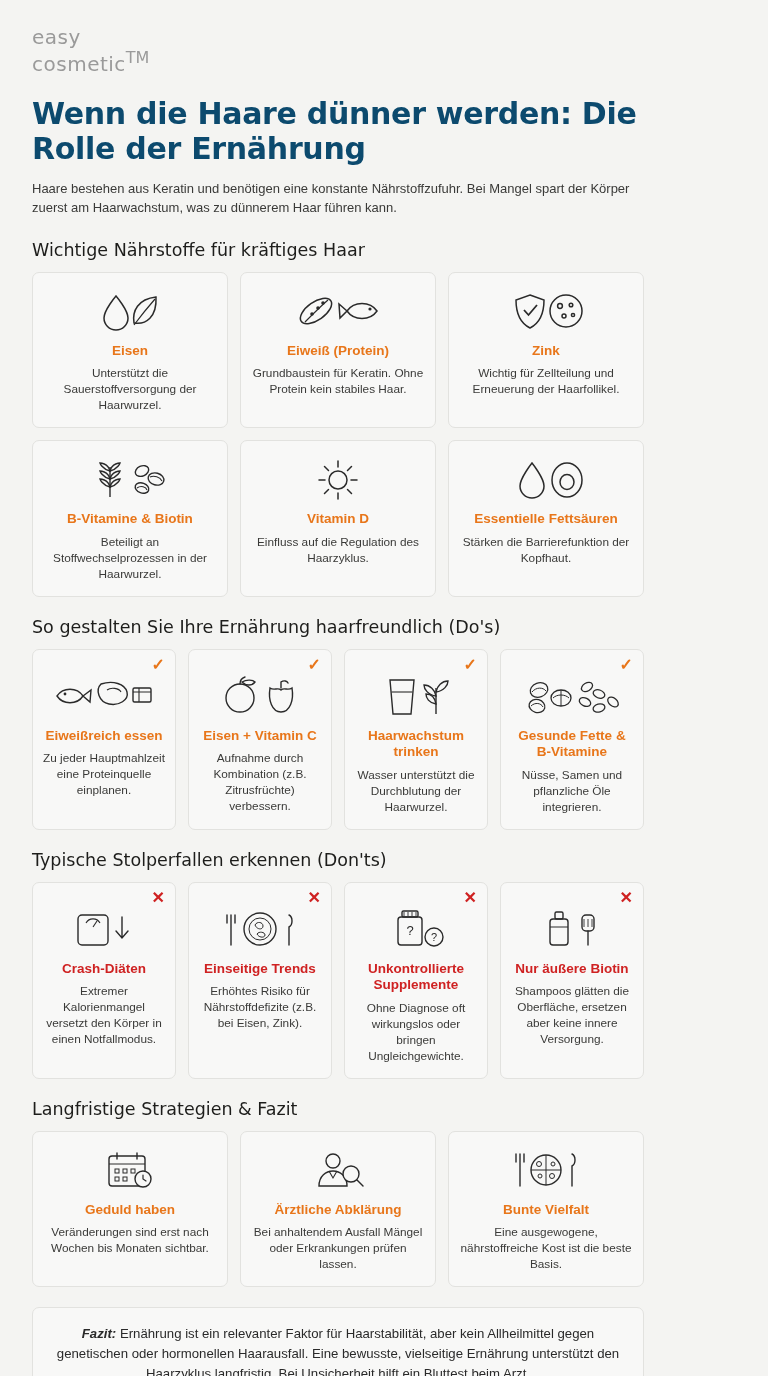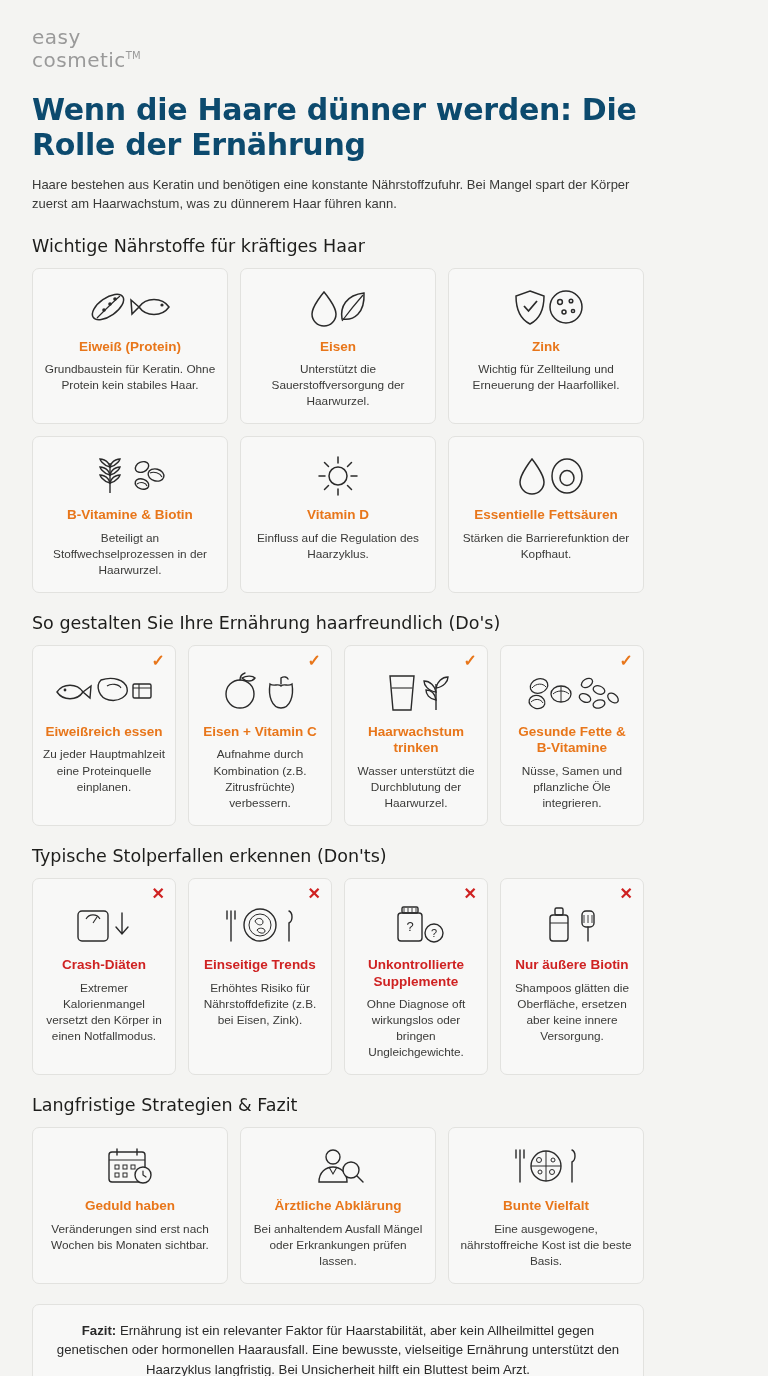--- a/index.html
+++ b/index.html
@@ -24,21 +24,21 @@
   .brand {
     font-family: "DejaVu Sans", sans-serif;
     font-size: 20px;
     line-height: 1.15;
     color: #9a9a9a;
     letter-spacing: 0.5px;
     margin-bottom: 20px;
     font-weight: 400;
   }
   .brand .tm {
-    font-size: 10px;
+    font-size: 16px;
     vertical-align: super;
     letter-spacing: 0;
   }
 
   
   h1 {
     font-family: "DejaVu Sans", sans-serif;
     font-size: 30px;
     line-height: 1.17;
     font-weight: bold;
@@ -121,66 +121,66 @@
     border: 1px solid #e2e2df;
     background: #f8f8f7;
     border-radius: 7px;
     padding: 16px 22px;
     text-align: center;
     font-size: 13.2px;
     line-height: 1.5;
     color: #2a2a2a;
     margin-top: 14px;
   }
-  .fazit b { font-weight: bold; }
+  .fazit b { font-weight: bold; font-style: italic; }
 </style>
 </head>
 <body>
 
 <div class="page">
 
   <div class="brand">
     <div>easy</div>
     <div><span>cosmetic</span><span class="tm">TM</span></div>
   </div>
 
   <h1>Wenn die Haare dünner werden: Die Rolle der Ernährung</h1>
   <p class="intro">Haare bestehen aus Keratin und benötigen eine konstante Nährstoffzufuhr. Bei Mangel spart der Körper zuerst am Haarwachstum, was zu dünnerem Haar führen kann.</p>
 
   <div class="section">
     <h2>Wichtige Nährstoffe für kräftiges Haar</h2>
     <div class="grid grid-3">
+
+      <div class="card">
+        <div class="icon">
+          <svg width="92" height="44" viewBox="0 0 92 44" fill="none" stroke="#2a2a2a" stroke-width="1.5">
+            <path d="M32 7 C32 7 20 21 20 29 A12 12 0 0 0 44 29 C44 21 32 7 32 7 Z"></path>
+            <path d="M72 8 C54 10 48 22 50 34 C62 36 73 28 72 8 Z"></path>
+            <path d="M50 36 C56 28 64 18 71 10" stroke-width="1.2"></path>
+          </svg>
+        </div>
+        <div class="card-title">Eisen</div>
+        <div class="card-desc">Unterstützt die Sauerstoffversorgung der Haarwurzel.</div>
+      </div>
 
       <div class="card">
         <div class="icon">
           <svg width="92" height="44" viewBox="0 0 92 44" fill="none" stroke="#2a2a2a" stroke-width="1.5">
             <ellipse cx="24" cy="22" rx="18" ry="9" transform="rotate(-35 24 22)"></ellipse>
             <path d="M13 33 C20 26 30 16 36 11" stroke-width="1.2"></path>
             <circle cx="20" cy="25" r="1.8" fill="#2a2a2a" stroke="none"></circle>
             <circle cx="26" cy="19" r="1.8" fill="#2a2a2a" stroke="none"></circle>
             <circle cx="31" cy="14" r="1.8" fill="#2a2a2a" stroke="none"></circle>
             <path d="M55 22 C62 12 78 12 85 22 C78 32 62 32 55 22 Z"></path>
             <path d="M55 22 L47 15 L48 29 Z"></path>
             <circle cx="78" cy="20" r="1.6" fill="#2a2a2a" stroke="none"></circle>
           </svg>
         </div>
         <div class="card-title">Eiweiß (Protein)</div>
         <div class="card-desc">Grundbaustein für Keratin. Ohne Protein kein stabiles Haar.</div>
-      </div>
-
-      <div class="card">
-        <div class="icon">
-          <svg width="92" height="44" viewBox="0 0 92 44" fill="none" stroke="#2a2a2a" stroke-width="1.5">
-            <path d="M32 7 C32 7 20 21 20 29 A12 12 0 0 0 44 29 C44 21 32 7 32 7 Z"></path>
-            <path d="M72 8 C54 10 48 22 50 34 C62 36 73 28 72 8 Z"></path>
-            <path d="M50 36 C56 28 64 18 71 10" stroke-width="1.2"></path>
-          </svg>
-        </div>
-        <div class="card-title">Eisen</div>
-        <div class="card-desc">Unterstützt die Sauerstoffversorgung der Haarwurzel.</div>
       </div>
 
       <div class="card">
         <div class="icon">
           <svg width="92" height="44" viewBox="0 0 92 44" fill="none" stroke="#2a2a2a" stroke-width="1.5">
             <path d="M30 6 L44 11 C44 26 38 35 30 39 C22 35 16 26 16 11 Z"></path>
             <path d="M24 21 L28.5 26 L37 16" stroke-width="1.8"></path>
             <circle cx="66" cy="22" r="16"></circle>
             <circle cx="60" cy="17" r="2.4"></circle>
             <circle cx="71" cy="16" r="1.8"></circle>

